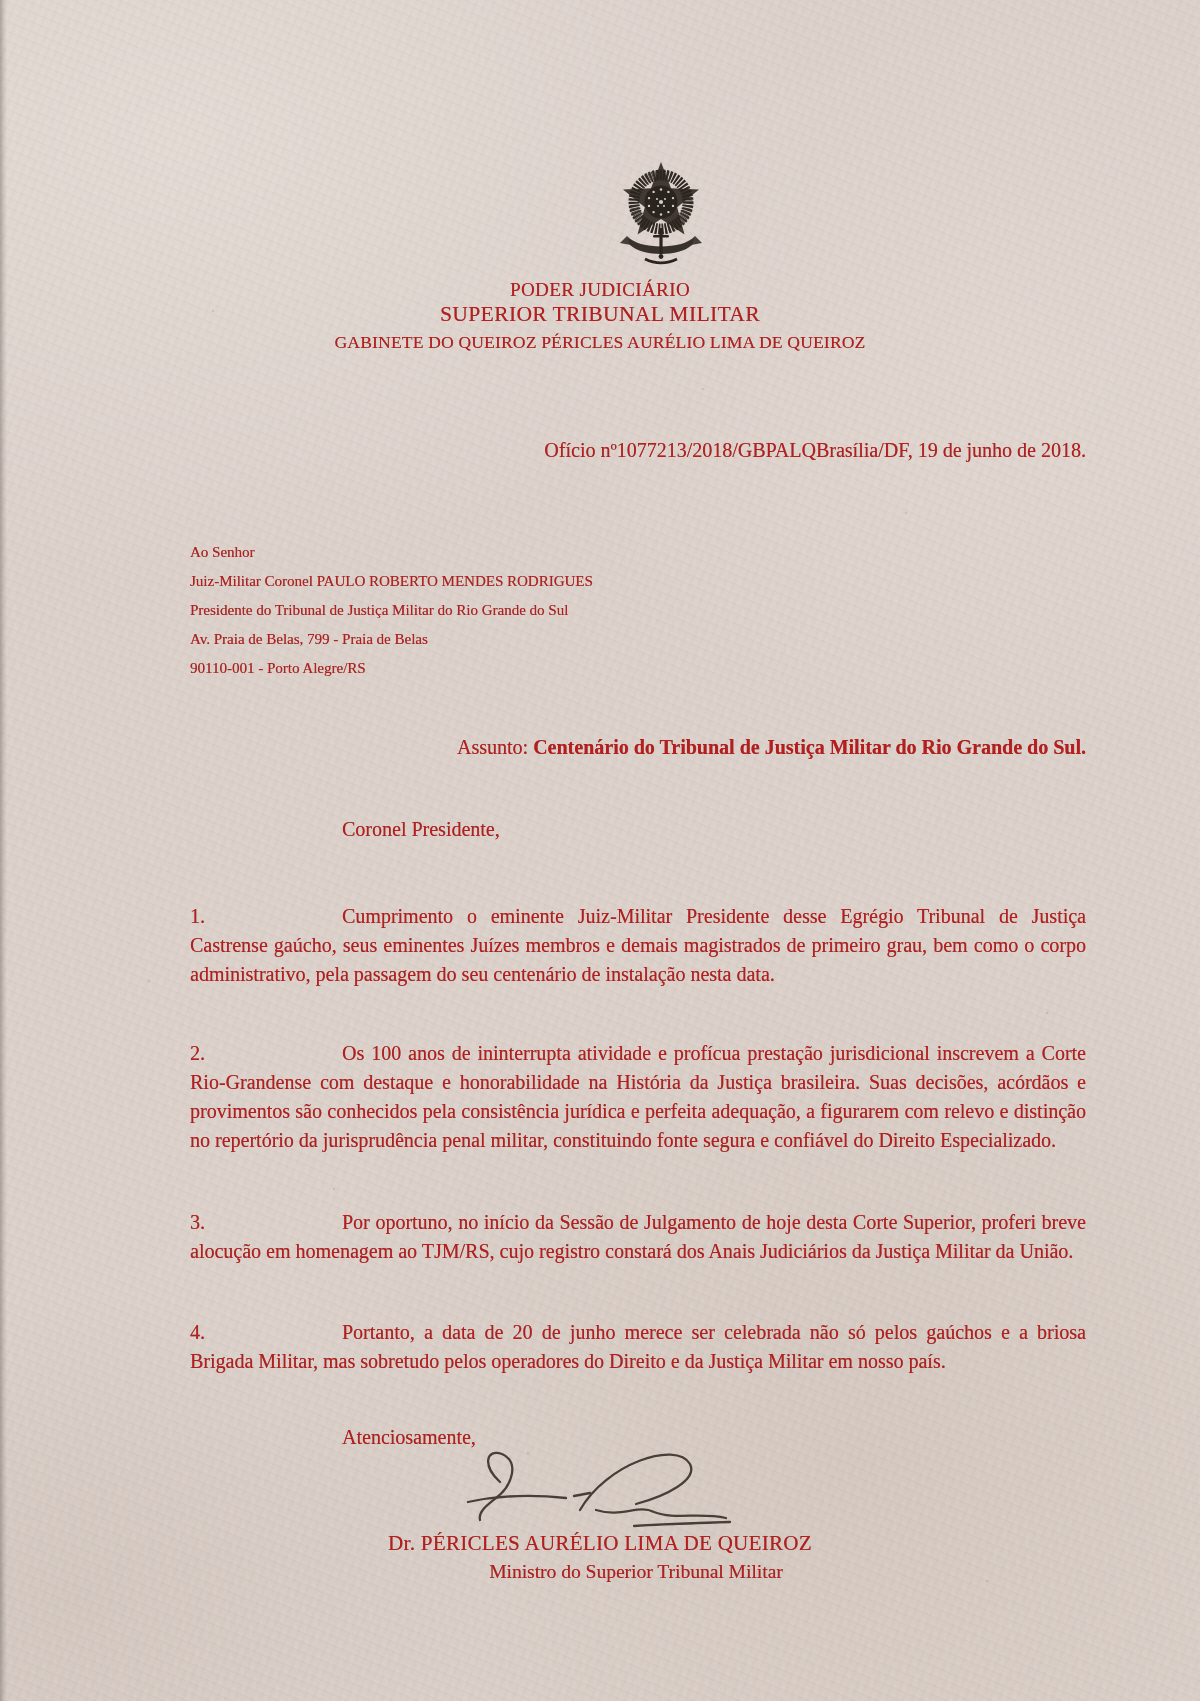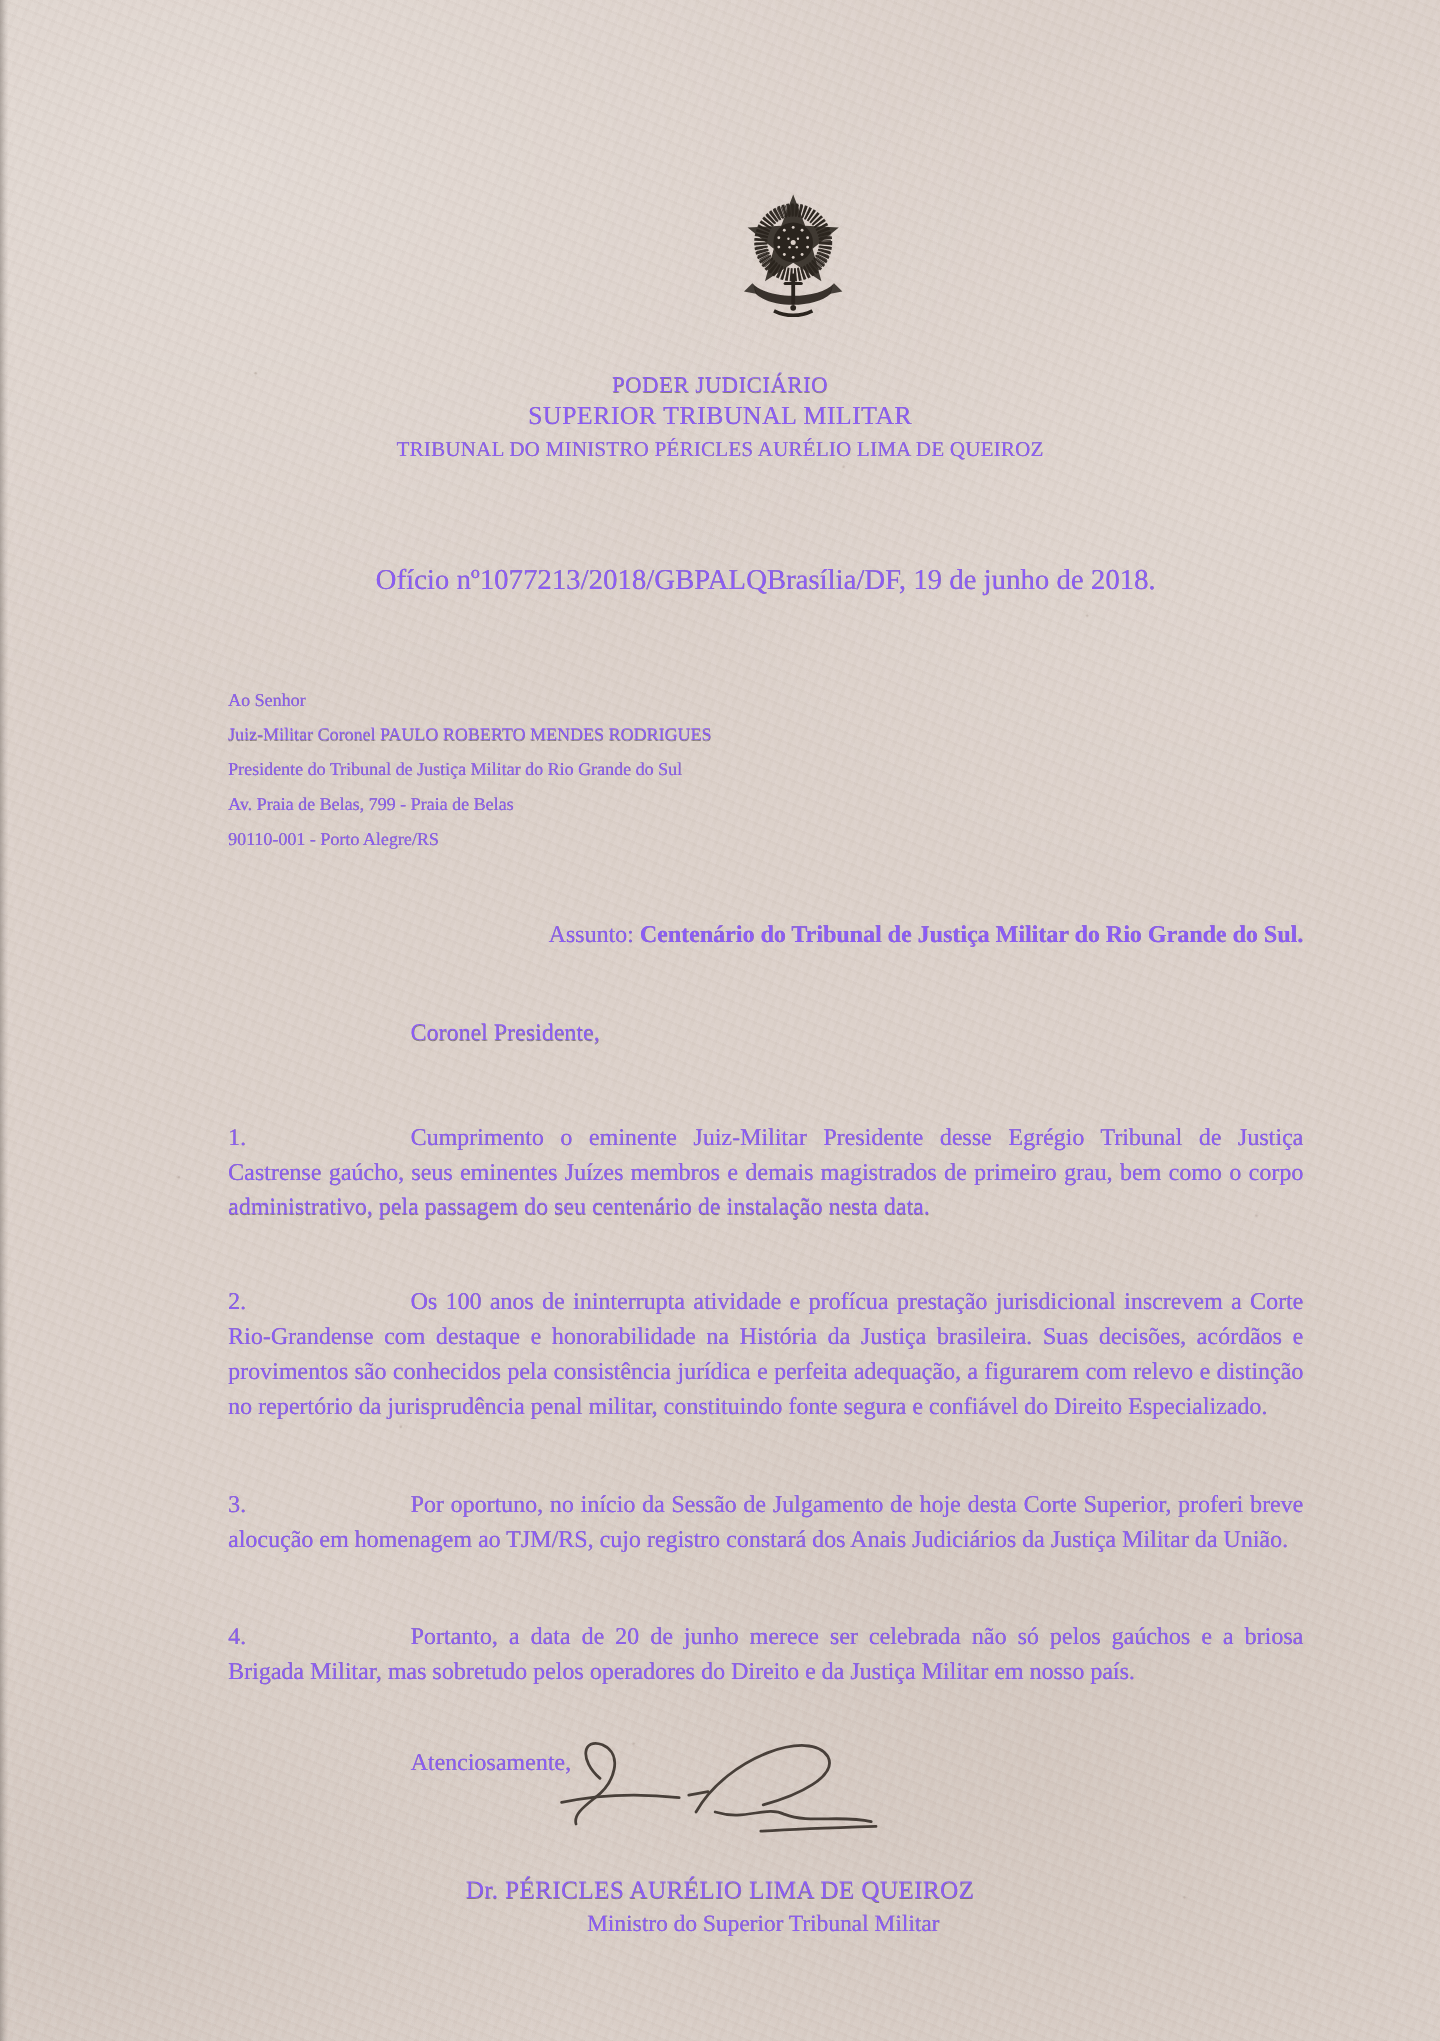--- a/index.html
+++ b/index.html
@@ -33,31 +33,31 @@
     box-shadow:
       212px 310px 1px rgba(110,88,74,0.30),
       905px 512px 1px rgba(110,88,74,0.26),
       333px 1188px 1px rgba(110,88,74,0.28),
       1046px 1012px 1px rgba(110,88,74,0.24),
       527px 1452px 1px rgba(110,88,74,0.26),
       702px 388px 1px rgba(110,88,74,0.22),
       148px 980px 1px rgba(110,88,74,0.24),
       986px 1580px 1px rgba(110,88,74,0.22);
   }
-  .ink{color:#8b5cf6;text-shadow:0.2px 0.2px 0.5px rgba(51,42,34,0.50);margin-top:32px;}
+  .ink{color:#b91c1c;text-shadow:0.2px 0.2px 0.5px rgba(51,42,34,0.50);}
   .center{left:0;width:1200px;text-align:center;}
   .abs{position:absolute;}
 
   .h-line1{top:279px;font-size:19px;letter-spacing:0.4px;}
   .h-line2{top:302px;font-size:21.5px;font-weight:normal;letter-spacing:0.4px;}
   .h-line3{top:332px;font-size:17.5px;letter-spacing:0.2px;}
 
   .emblem{left:610px;top:158px;width:102px;height:114px;}
 
-  .refline{top:439px;left:190px;width:896px;display:flex;justify-content:center;font-size:24px;}
+  .refline{top:439px;left:190px;width:896px;display:flex;justify-content:flex-end;font-size:20px;}
   .recipient{top:538px;left:190px;width:896px;font-size:15px;line-height:29px;}
   .subject{top:736px;left:190px;width:896px;font-size:20px;text-align:right;}
   .subject b{font-weight:bold;}
   .salutation{top:818px;left:342px;font-size:20px;}
 
   .para{position:absolute;left:190px;width:896px;font-size:20px;line-height:29px;text-align:justify;}
   .pnum{position:absolute;left:0;top:0;}
   .ptext{display:block;text-indent:152px;}
 
   .valediction{top:1426px;left:342px;font-size:20px;}
@@ -107,21 +107,21 @@
 
     <path d="M16 78 C 28 92, 72 92, 84 78 L 81 87 C 68 99, 32 99, 19 87 Z" stroke="none" fill-opacity="0.92"></path>
     <path d="M16 78 L 9 85 L 20 87 Z" stroke="none" fill-opacity="0.85"></path>
     <path d="M84 78 L 91 85 L 80 87 Z" stroke="none" fill-opacity="0.85"></path>
     <path d="M34 101 C 44 106, 56 106, 66 101" fill="none" stroke-width="3"></path>
   </g>
 </svg>
 
 <div class="abs center ink h-line1">PODER JUDICIÁRIO</div>
 <div class="abs center ink h-line2">SUPERIOR TRIBUNAL MILITAR</div>
-<div class="abs center ink h-line3">TRIBUNAL DO MINISTRO PÉRICLES AURÉLIO LIMA DE QUEIROZ</div>
+<div class="abs center ink h-line3">GABINETE DO QUEIROZ PÉRICLES AURÉLIO LIMA DE QUEIROZ</div>
 
 <div class="abs refline ink">
   <span>Ofício nº1077213/2018/GBPALQ</span>
   <span>Brasília/DF, 19 de junho de 2018.</span>
 </div>
 
 <div class="abs recipient ink">
   <div>Ao Senhor</div>
   <div>Juiz-Militar Coronel PAULO ROBERTO MENDES RODRIGUES</div>
   <div>Presidente do Tribunal de Justiça Militar do Rio Grande do Sul</div>

